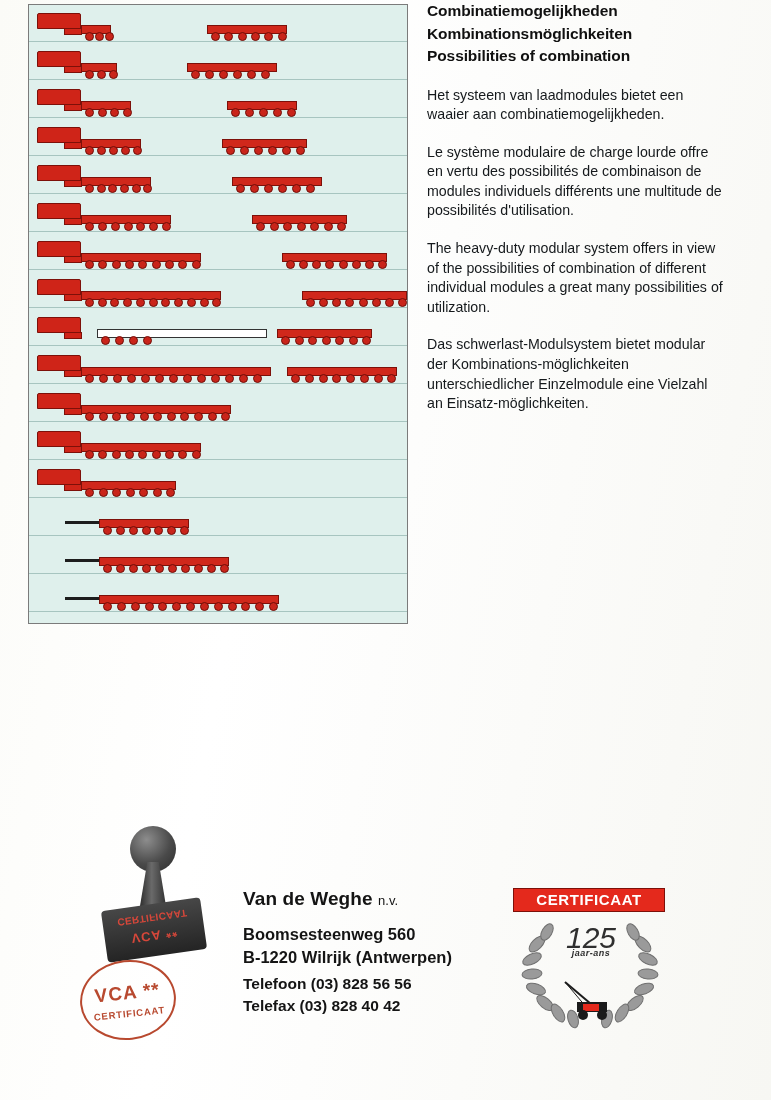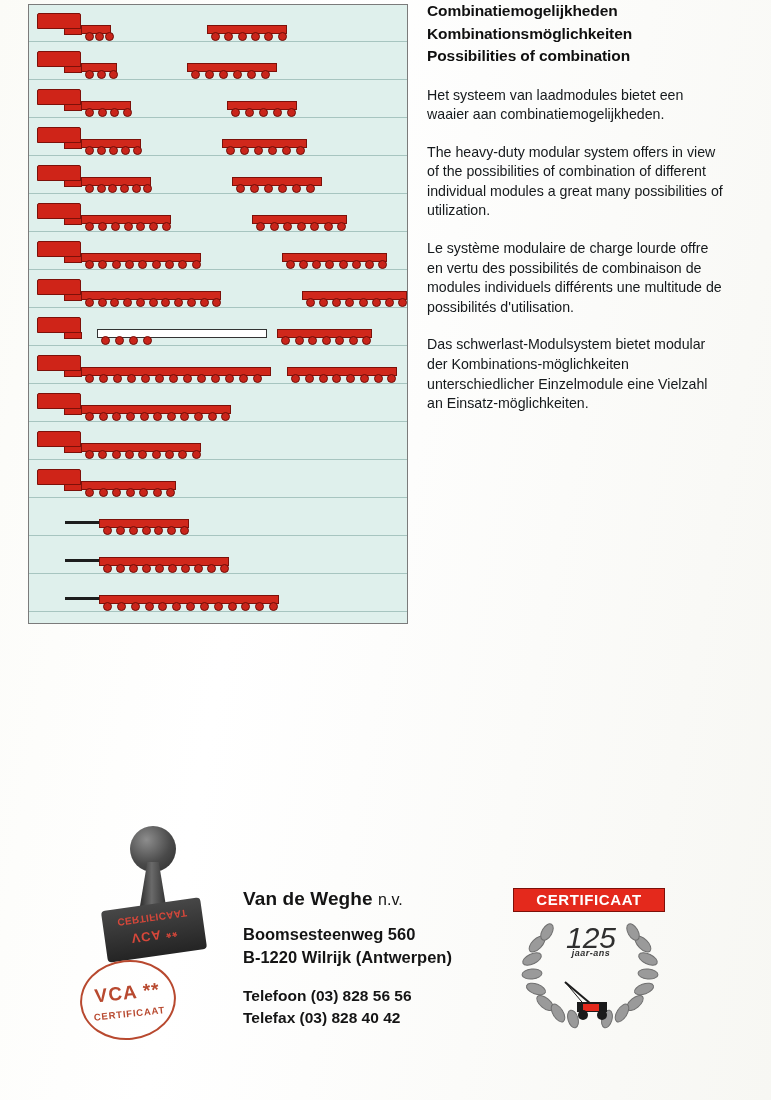--- a/index.html
+++ b/index.html
@@ -140,32 +140,32 @@
     left: 243px;
     top: 78px;
     width: 260px;
   }
   .company .name {
     font-size: 19px;
     font-weight: bold;
     letter-spacing: .1px;
   }
   .company .name .nv {
-    font-size: 16px;
+    font-size: 13px;
     font-weight: normal;
     letter-spacing: 0;
   }
   .company .addr {
     margin-top: 13px;
     font-size: 16.5px;
     font-weight: bold;
     line-height: 23px;
   }
   .company .tel {
-    margin-top: 16px;
+    margin-top: 4px;
     font-size: 15.5px;
     font-weight: bold;
     line-height: 22px;
   }
 
   
   .vca {
     position: absolute;
     left: 78px;
     top: 10px;
@@ -650,22 +650,22 @@
       </div>
   </div>
 
   <div class="text-col">
     <div class="headline">
       <div>Combinatiemogelijkheden</div>
       <div>Kombinationsmöglichkeiten</div>
       <div>Possibilities of combination</div>
     </div>
     <p class="para">Het systeem van laadmodules bietet een waaier aan combinatiemogelijkheden.</p>
+    <p class="para">Le système modulaire de charge lourde offre en vertu des possibilités de combinaison de modules individuels différents une multitude de possibilités d'utilisation.</p>
     <p class="para">The heavy-duty modular system offers in view of the possibilities of combination of different individual modules a great many possibilities of utilization.</p>
-    <p class="para">Le système modulaire de charge lourde offre en vertu des possibilités de combinaison de modules individuels différents une multitude de possibilités d'utilisation.</p>
     <p class="para">Das schwerlast-Modulsystem bietet modular der Kombinations-möglichkeiten unterschiedlicher Einzelmodule eine Vielzahl an Einsatz-möglichkeiten.</p>
   </div>
 
   <div class="footer">
 
     <div class="vca">
       <div class="stamp-handle"></div>
       <div class="stamp-neck"></div>
       <div class="stamp-base">
         <div class="stamp-text">CERTIFICAAT</div>

